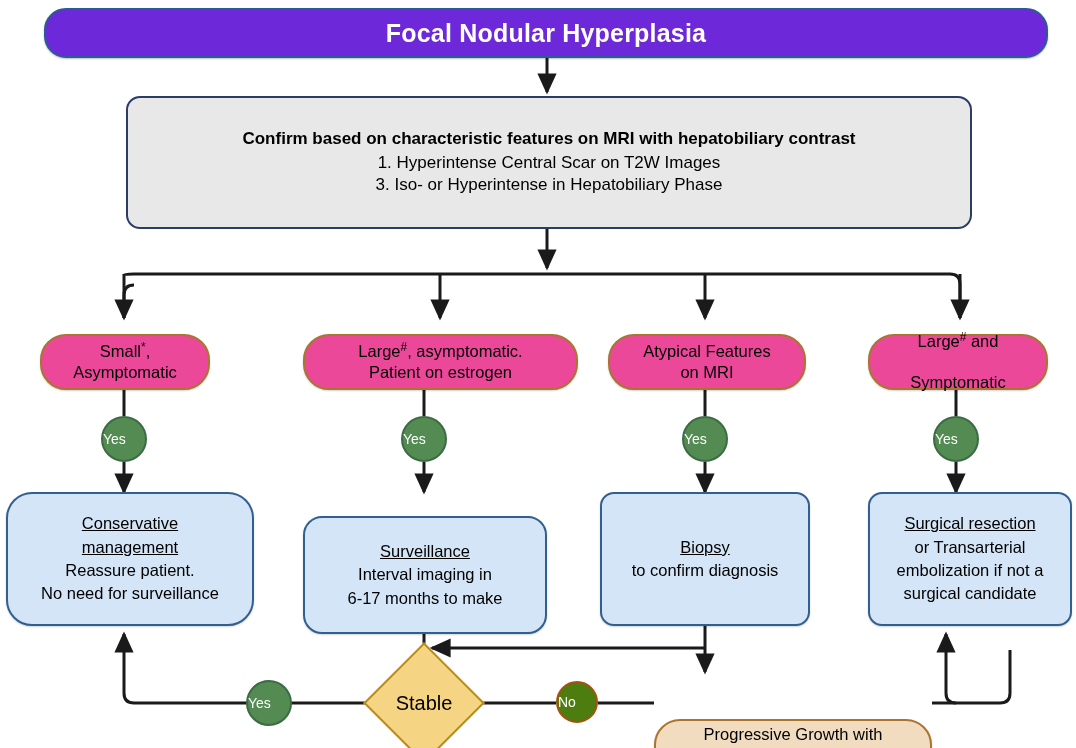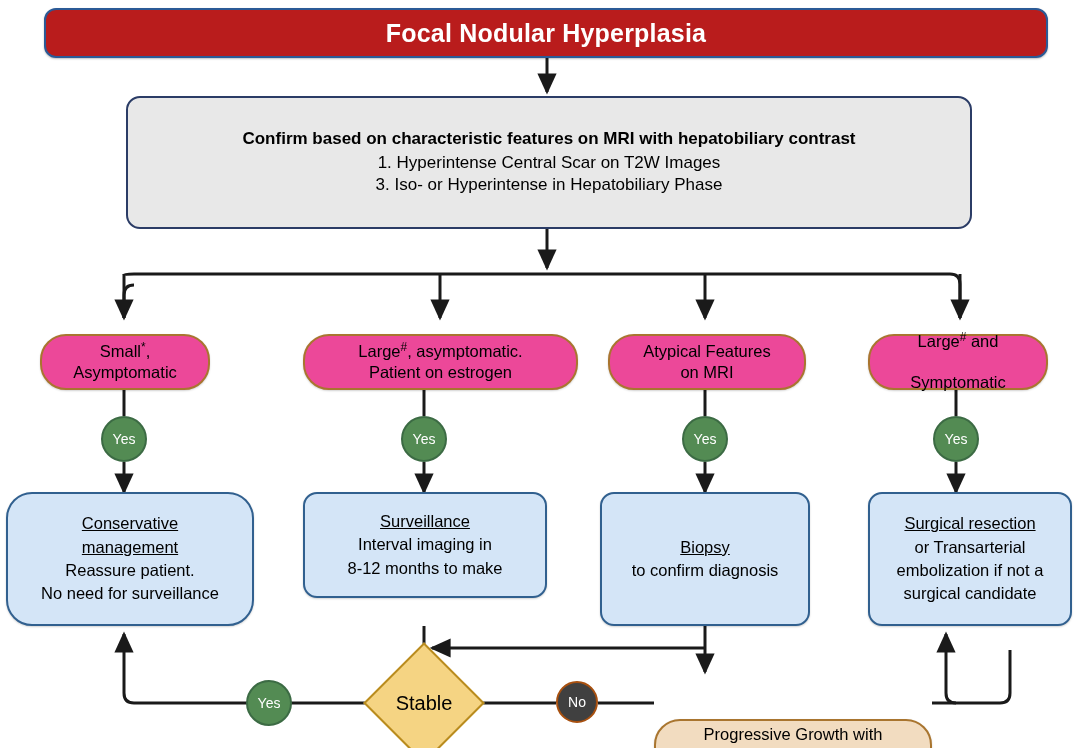--- a/index.html
+++ b/index.html
@@ -10,23 +10,23 @@
     width:1076px;height:748px;
     background:#ffffff;
     overflow:hidden;
   }
   #wires{position:absolute;left:0;top:0;width:1076px;height:748px;pointer-events:none;}
 
   .node{position:absolute;box-sizing:border-box;display:flex;align-items:center;justify-content:center;text-align:center;}
 
   
   .header-node{
-    background:#b91c1c;
+    background:#6d28d9;
     border:2px solid #2B5A96;
-    border-radius:12px;
+    border-radius:22px;
     color:#ffffff;
     font-weight:bold;
     font-size:25px;
     letter-spacing:.2px;
     box-shadow:0 1px 2px rgba(0,0,0,.25);
   }
 
   
   .confirm-node{
     background:#E8E8E8;
@@ -78,26 +78,26 @@
     font-size:16.5px;
     line-height:1.38;
     box-shadow:0 1px 2px rgba(0,0,0,.18);
     margin-top:43px;
   }
 
   
   .badge{
     position:absolute;
     border-radius:50%;
-    display:flex;align-items:center;justify-content:center;
+    display:flex;align-items:center;
     color:#ffffff;font-size:14px;
     box-sizing:border-box;
   }
   .badge-yes{background:#538B53;border:2px solid #3C6B44;}
-  .badge-no{background:#404040;border:2px solid #A8500F;}
+  .badge-no{background:#4d7c0f;border:2px solid #A8500F;}
 
   .diamond{
     position:absolute;
     display:flex;align-items:center;justify-content:center;
   }
   .diamond .dshape{
     position:absolute;left:0;top:0;width:100%;height:100%;
     background:#F5D483;
     border:2px solid #B98B1E;
     transform:rotate(45deg);
@@ -201,24 +201,24 @@
     <span>Yes</span>
   </div>
 
   <div class="node act-node" style="left:6px;top:492px;width:248px;height:134px;border-radius:26px;">
     <div class="u">Conservative</div>
     <div class="u">management</div>
     <div>Reassure patient.</div>
     <div>No need for surveillance</div>
   </div>
 
-  <div class="node act-node" style="left:303px;top:492px;width:244px;height:106px;">
+  <div class="node act-node" style="left:303px;top:516px;width:244px;height:118px;border-radius:19px;">
     <div class="u">Surveillance</div>
     <div>Interval imaging in</div>
-    <div>8-12 months to make</div>
+    <div>6-17 months to make</div>
   </div>
 
   <div class="node act-node" style="left:600px;top:492px;width:210px;height:134px;">
     <div class="u">Biopsy</div>
     <div>to confirm diagnosis</div>
   </div>
 
   <div class="node act-node" style="left:868px;top:492px;width:204px;height:134px;">
     <div class="u">Surgical resection</div>
     <div>or Transarterial</div>

